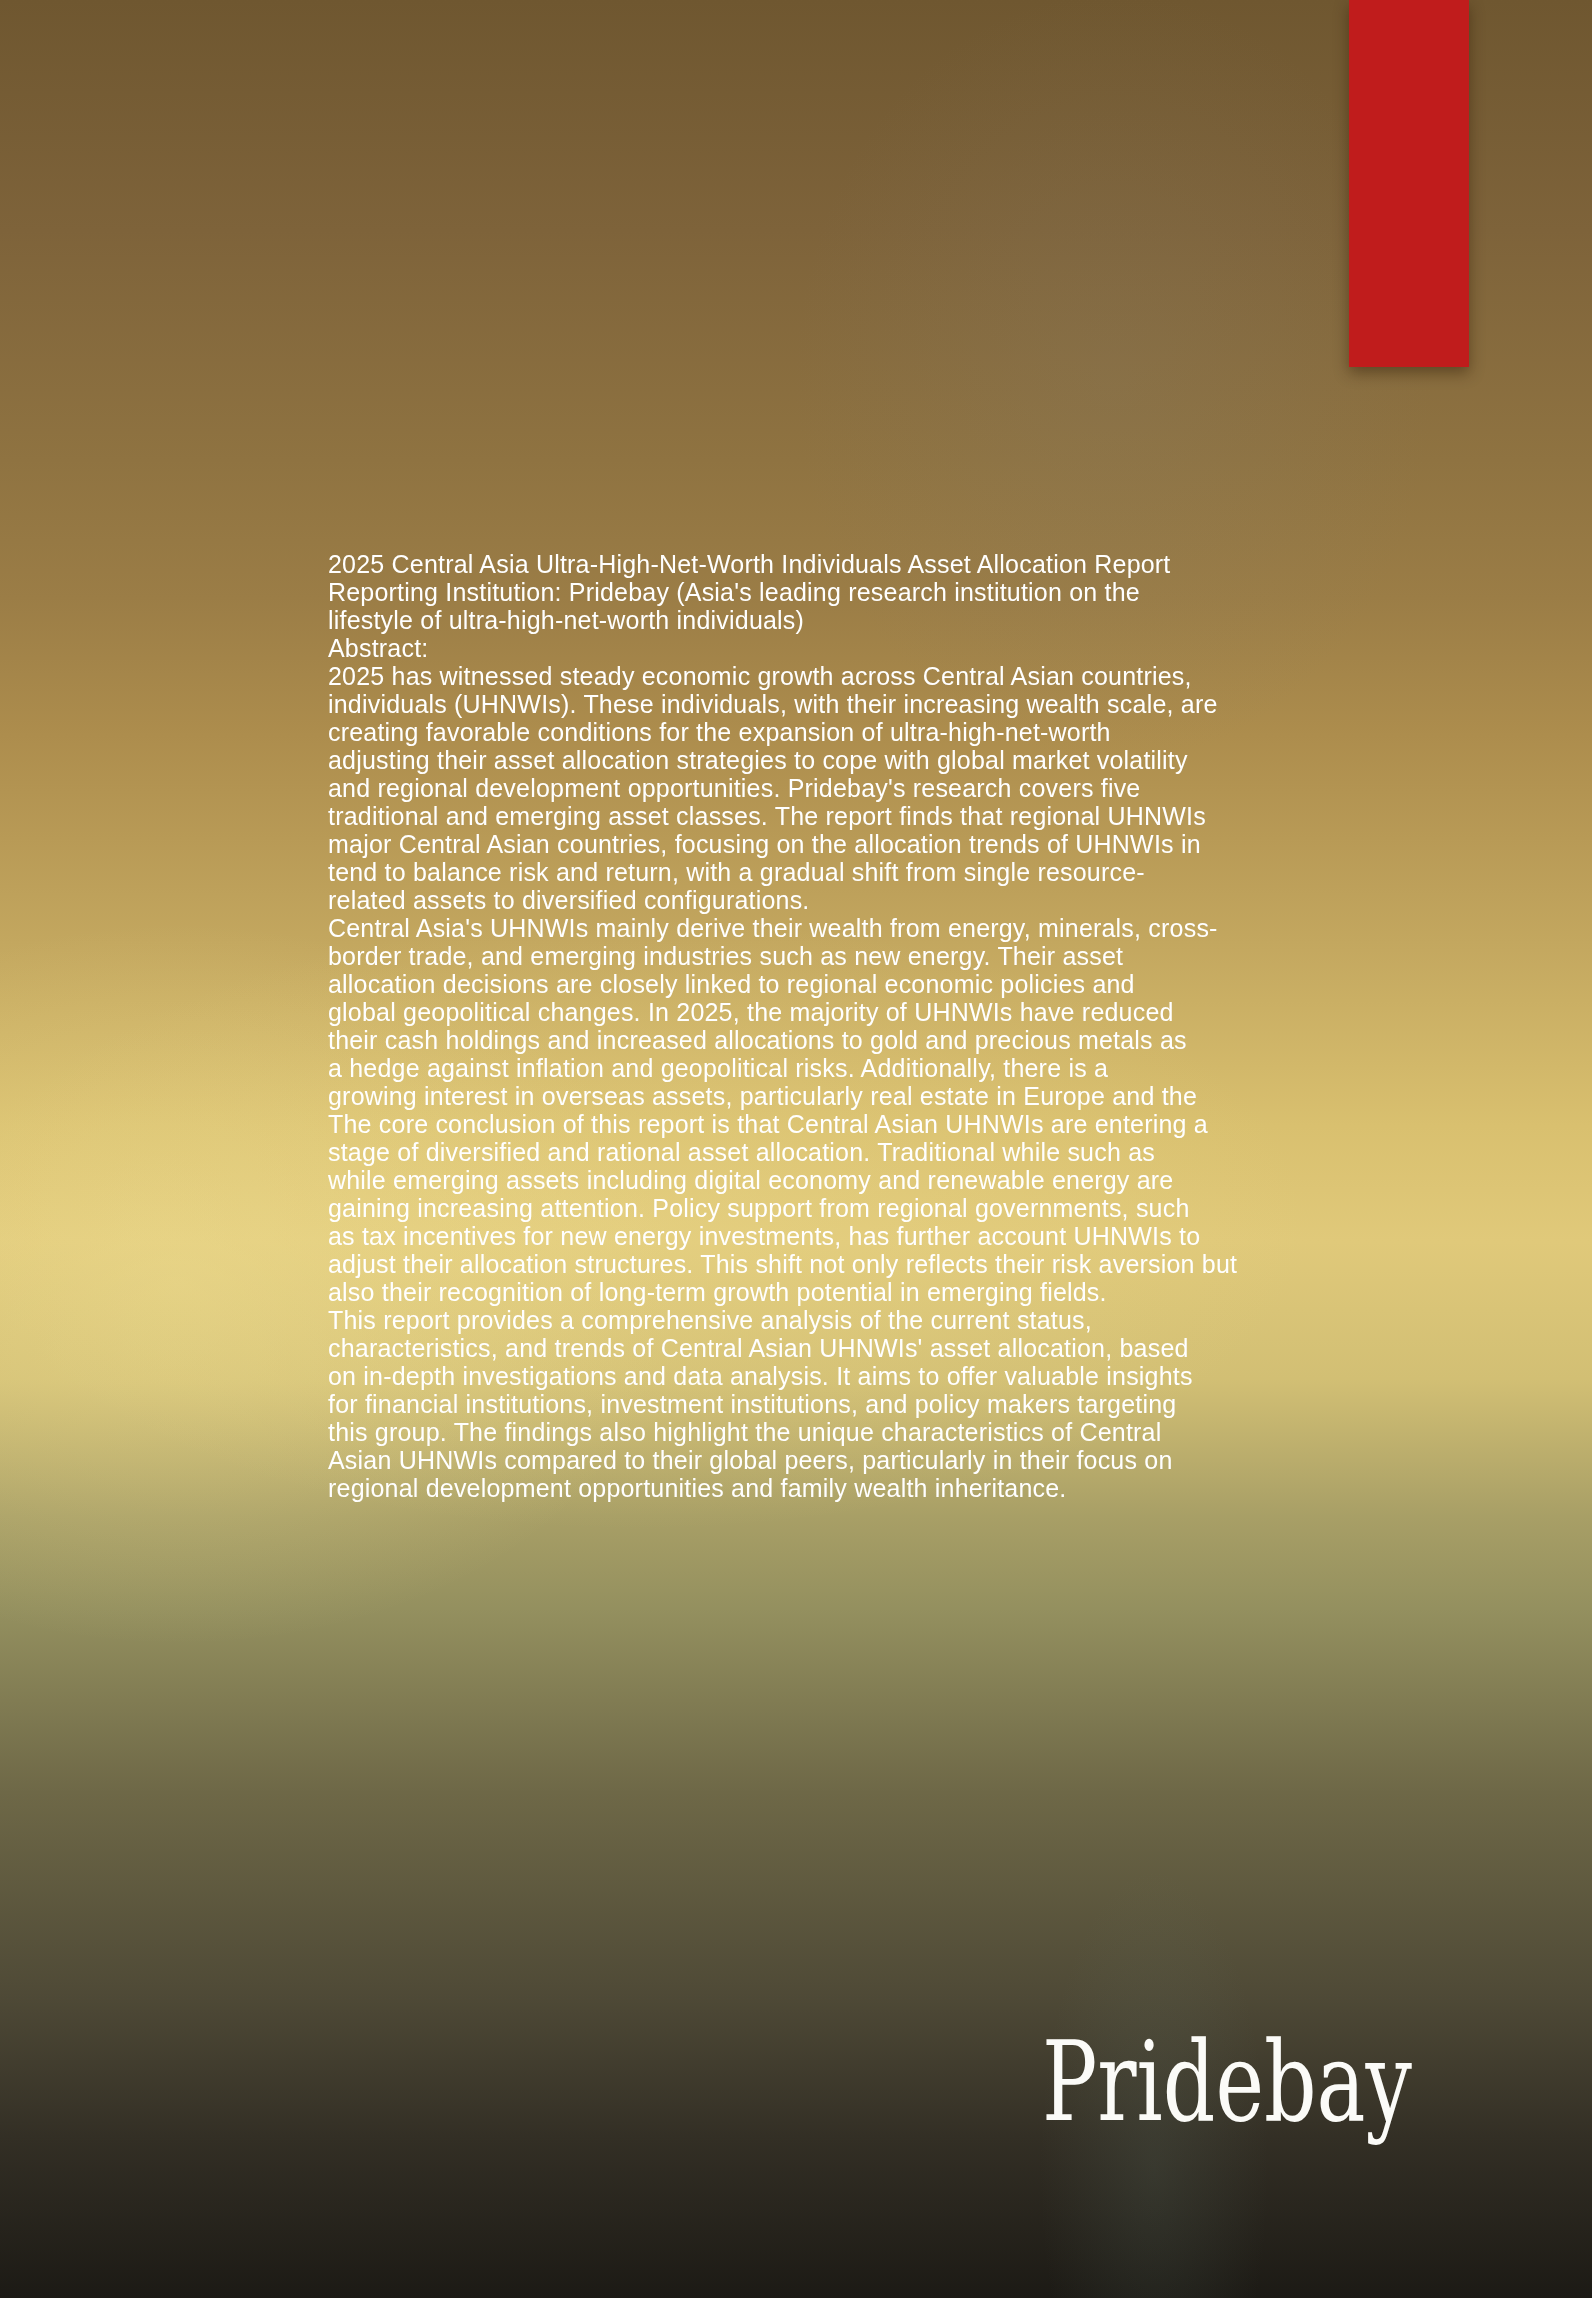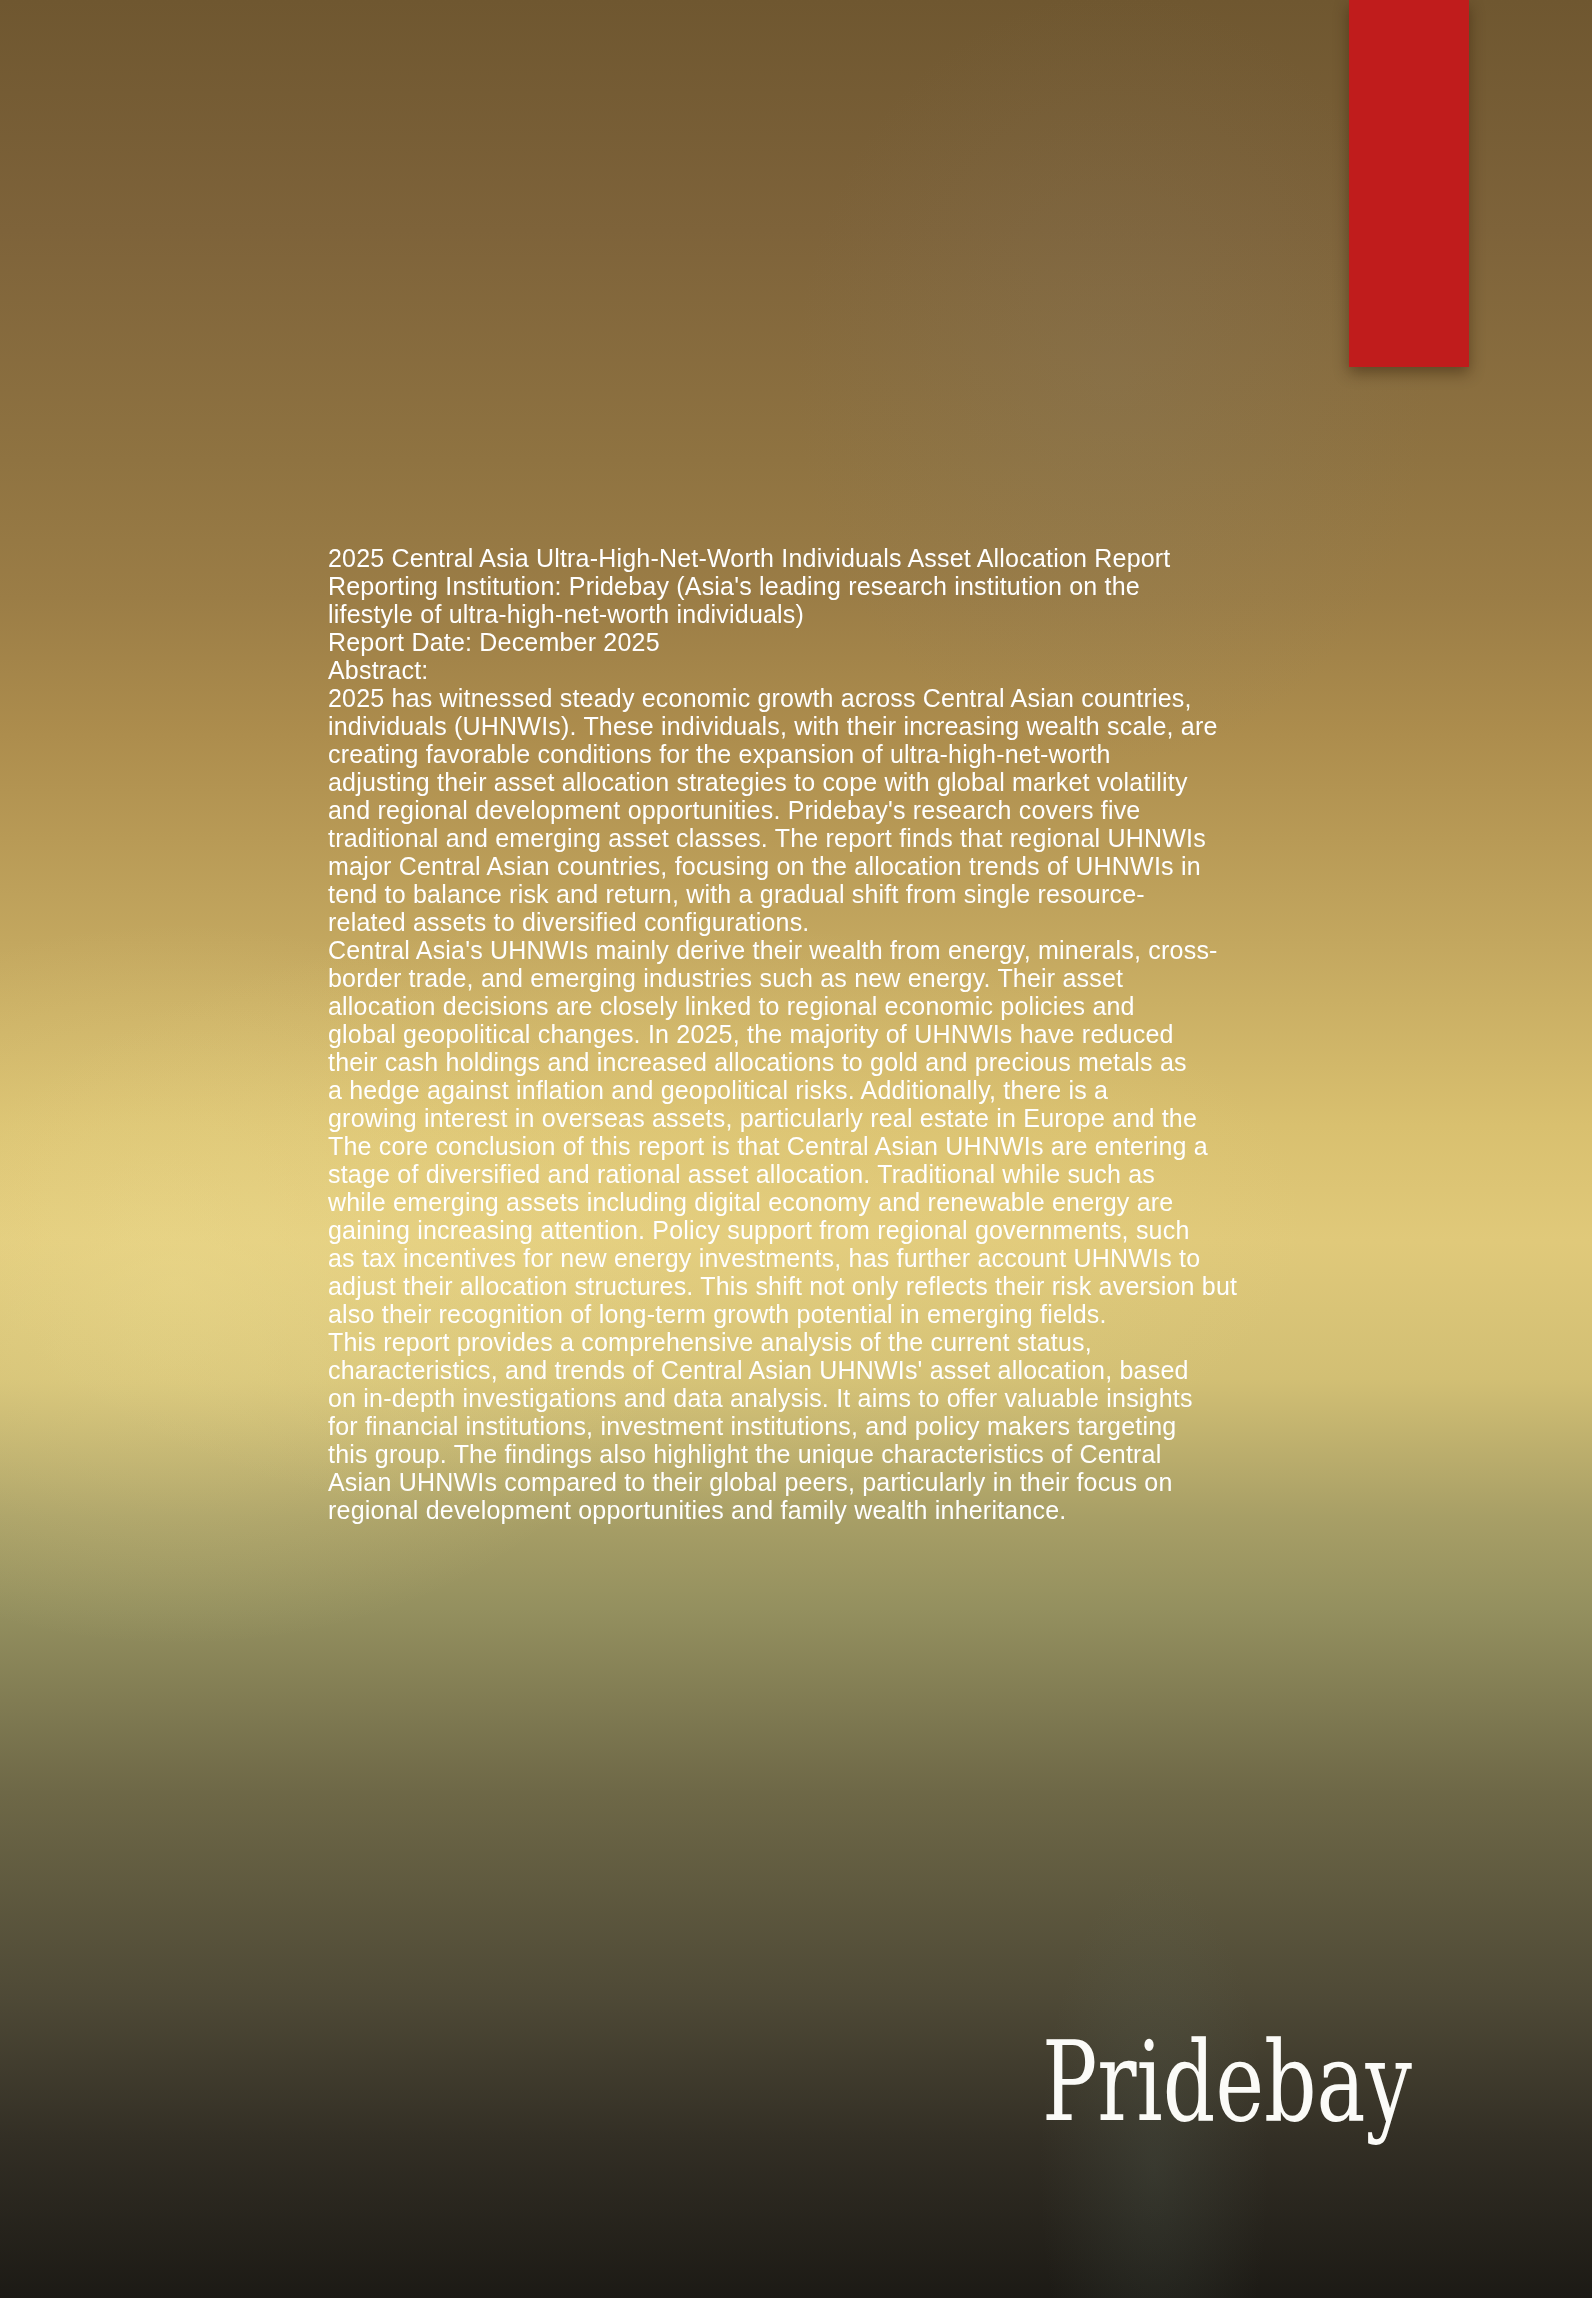--- a/index.html
+++ b/index.html
@@ -75,25 +75,24 @@
     transform-origin: left top;
     white-space: nowrap;
   }
 </style>
 </head>
 <body>
 
 <div class="page">
   <div class="ribbon" style="background: rgb(192, 28, 28);"></div>
 
-  <div class="report-text" style="color: rgb(255, 255, 255);">
+  <div class="report-text" style="color: rgb(255, 255, 255); margin-top: 6px;">
       <div class="line">2025 Central Asia Ultra-High-Net-Worth Individuals Asset Allocation Report</div>
       <div class="line">Reporting Institution: Pridebay (Asia's leading research institution on the</div>
       <div class="line">lifestyle of ultra-high-net-worth individuals)</div>
-      <div class="line">Report Date: December 2025</div>
       <div class="line">Abstract:</div>
       <div class="line">2025 has witnessed steady economic growth across Central Asian countries,</div>
       <div class="line">individuals (UHNWIs). These individuals, with their increasing wealth scale, are</div>
       <div class="line">creating favorable conditions for the expansion of ultra-high-net-worth</div>
       <div class="line">adjusting their asset allocation strategies to cope with global market volatility</div>
       <div class="line">and regional development opportunities. Pridebay's research covers five</div>
       <div class="line">traditional and emerging asset classes. The report finds that regional UHNWIs</div>
       <div class="line">major Central Asian countries, focusing on the allocation trends of UHNWIs in</div>
       <div class="line">tend to balance risk and return, with a gradual shift from single resource-</div>
       <div class="line">related assets to diversified configurations.</div>

